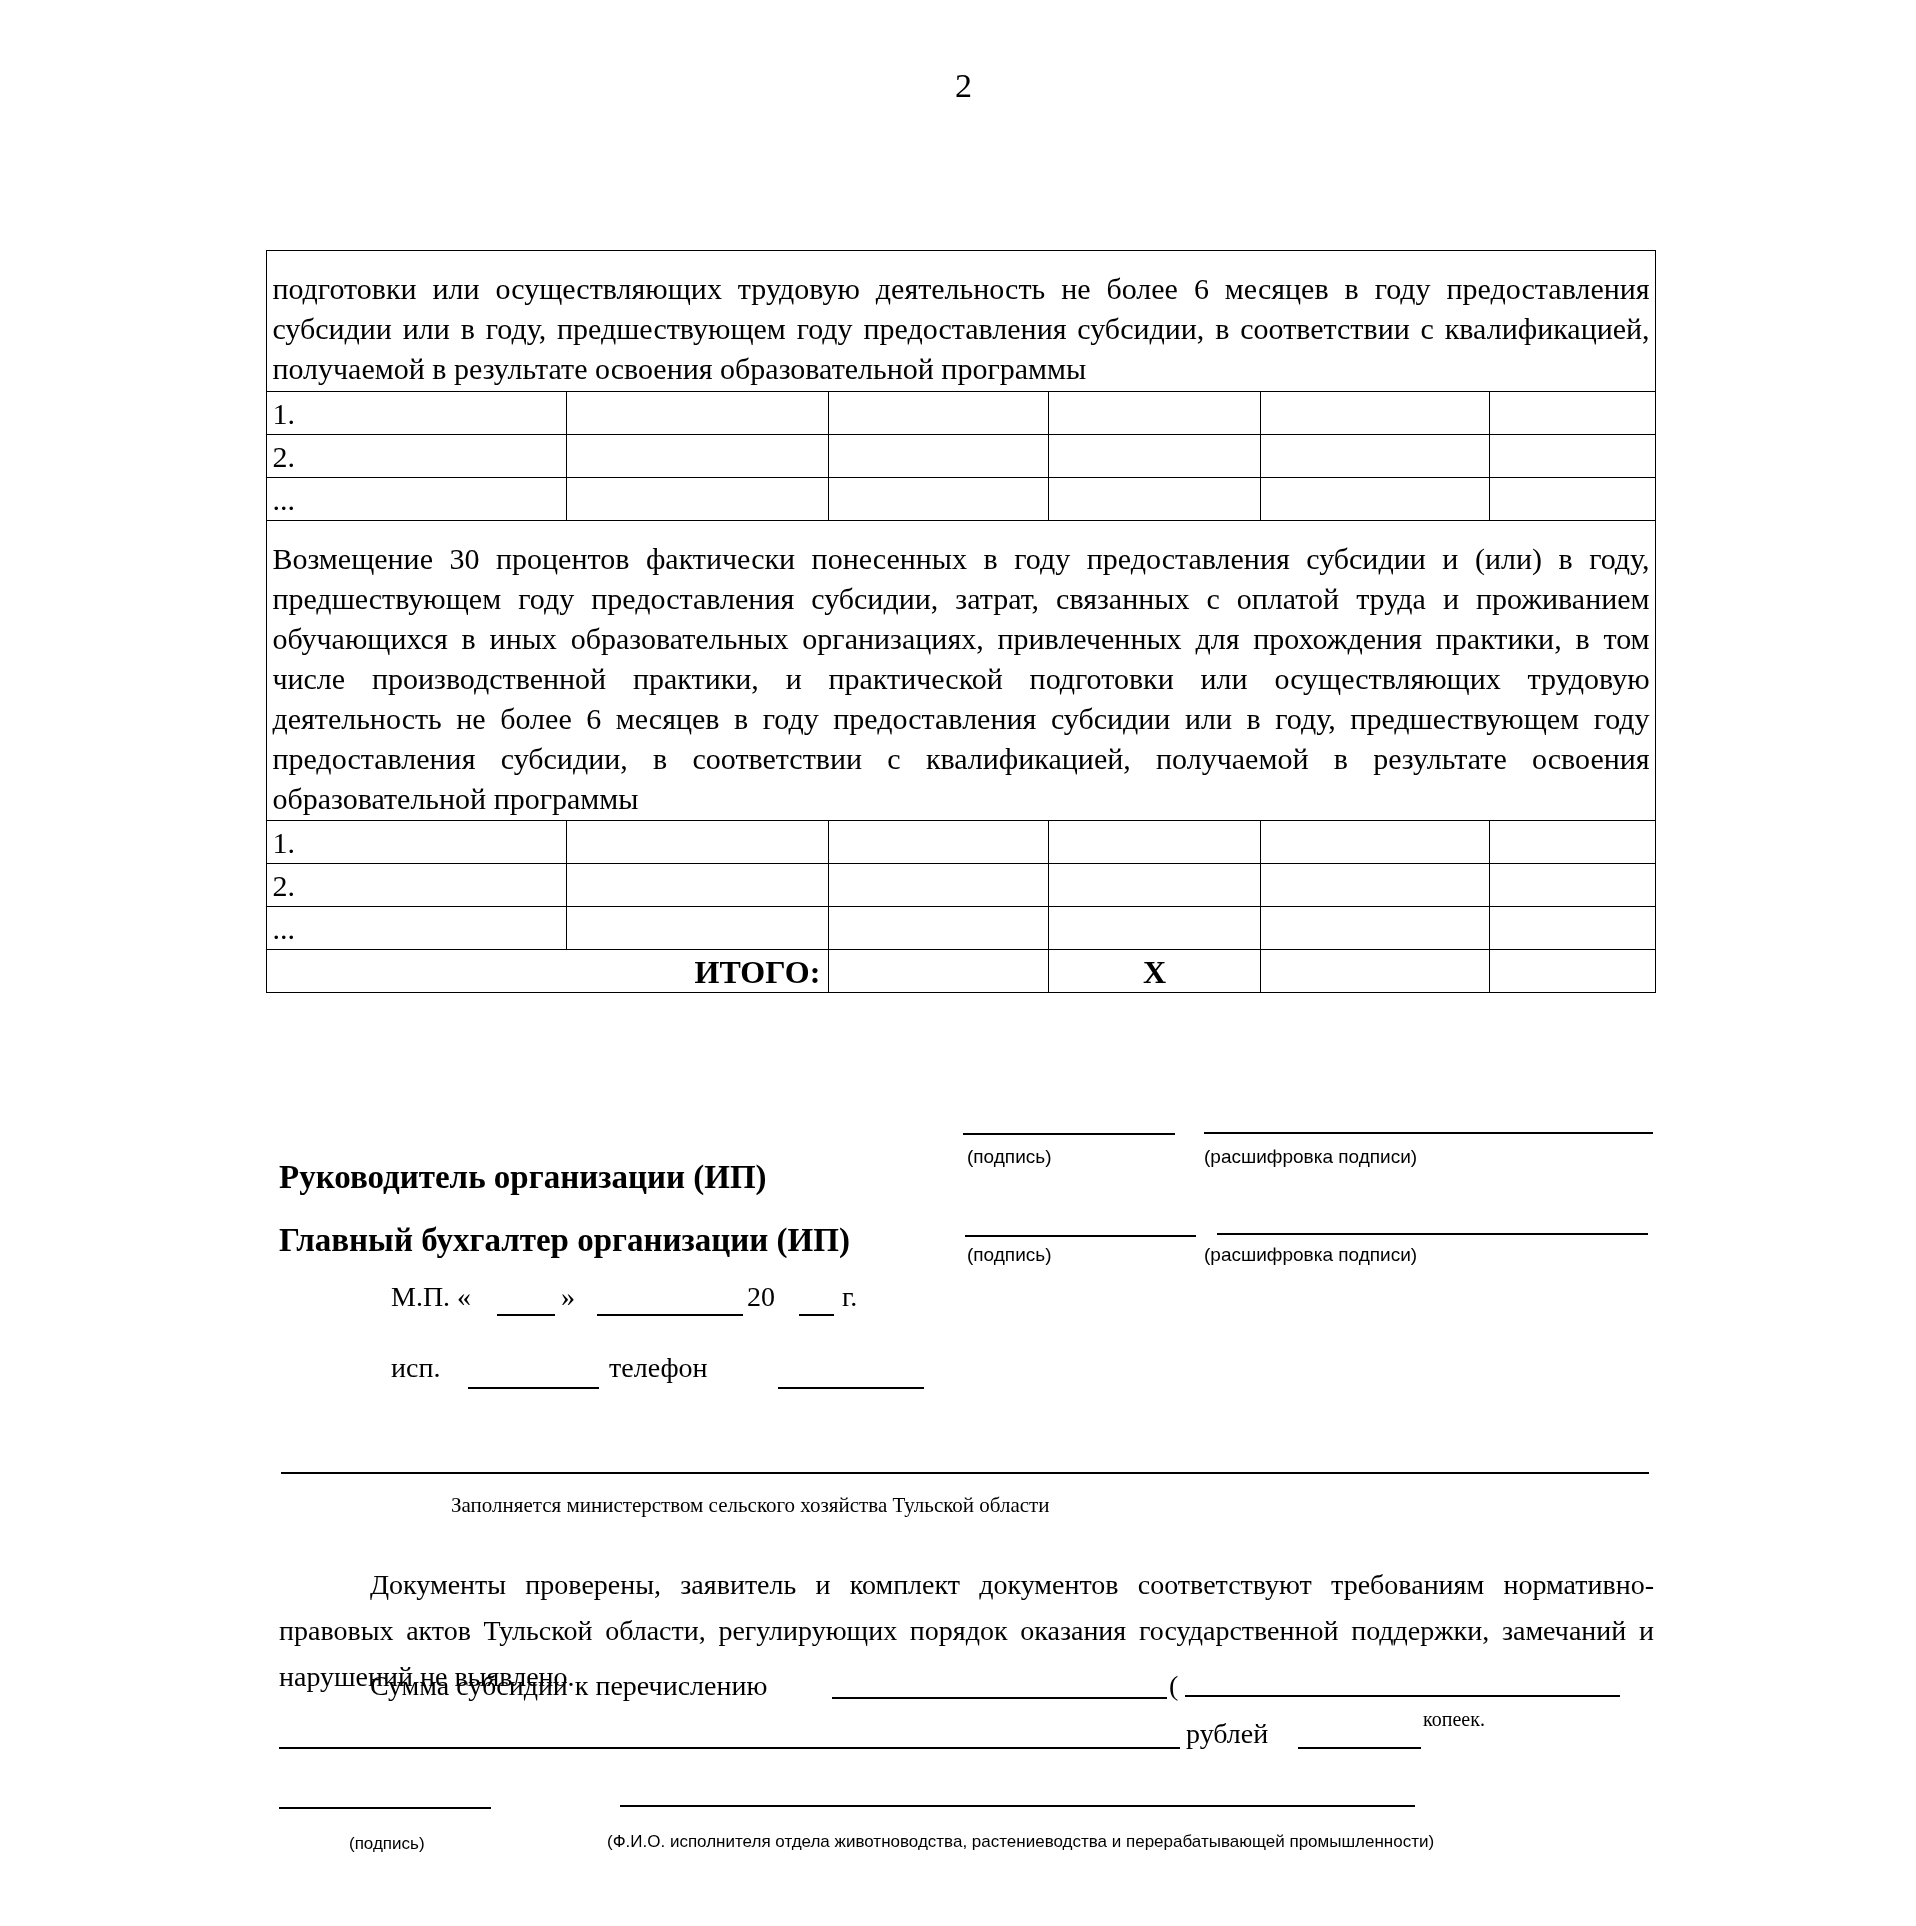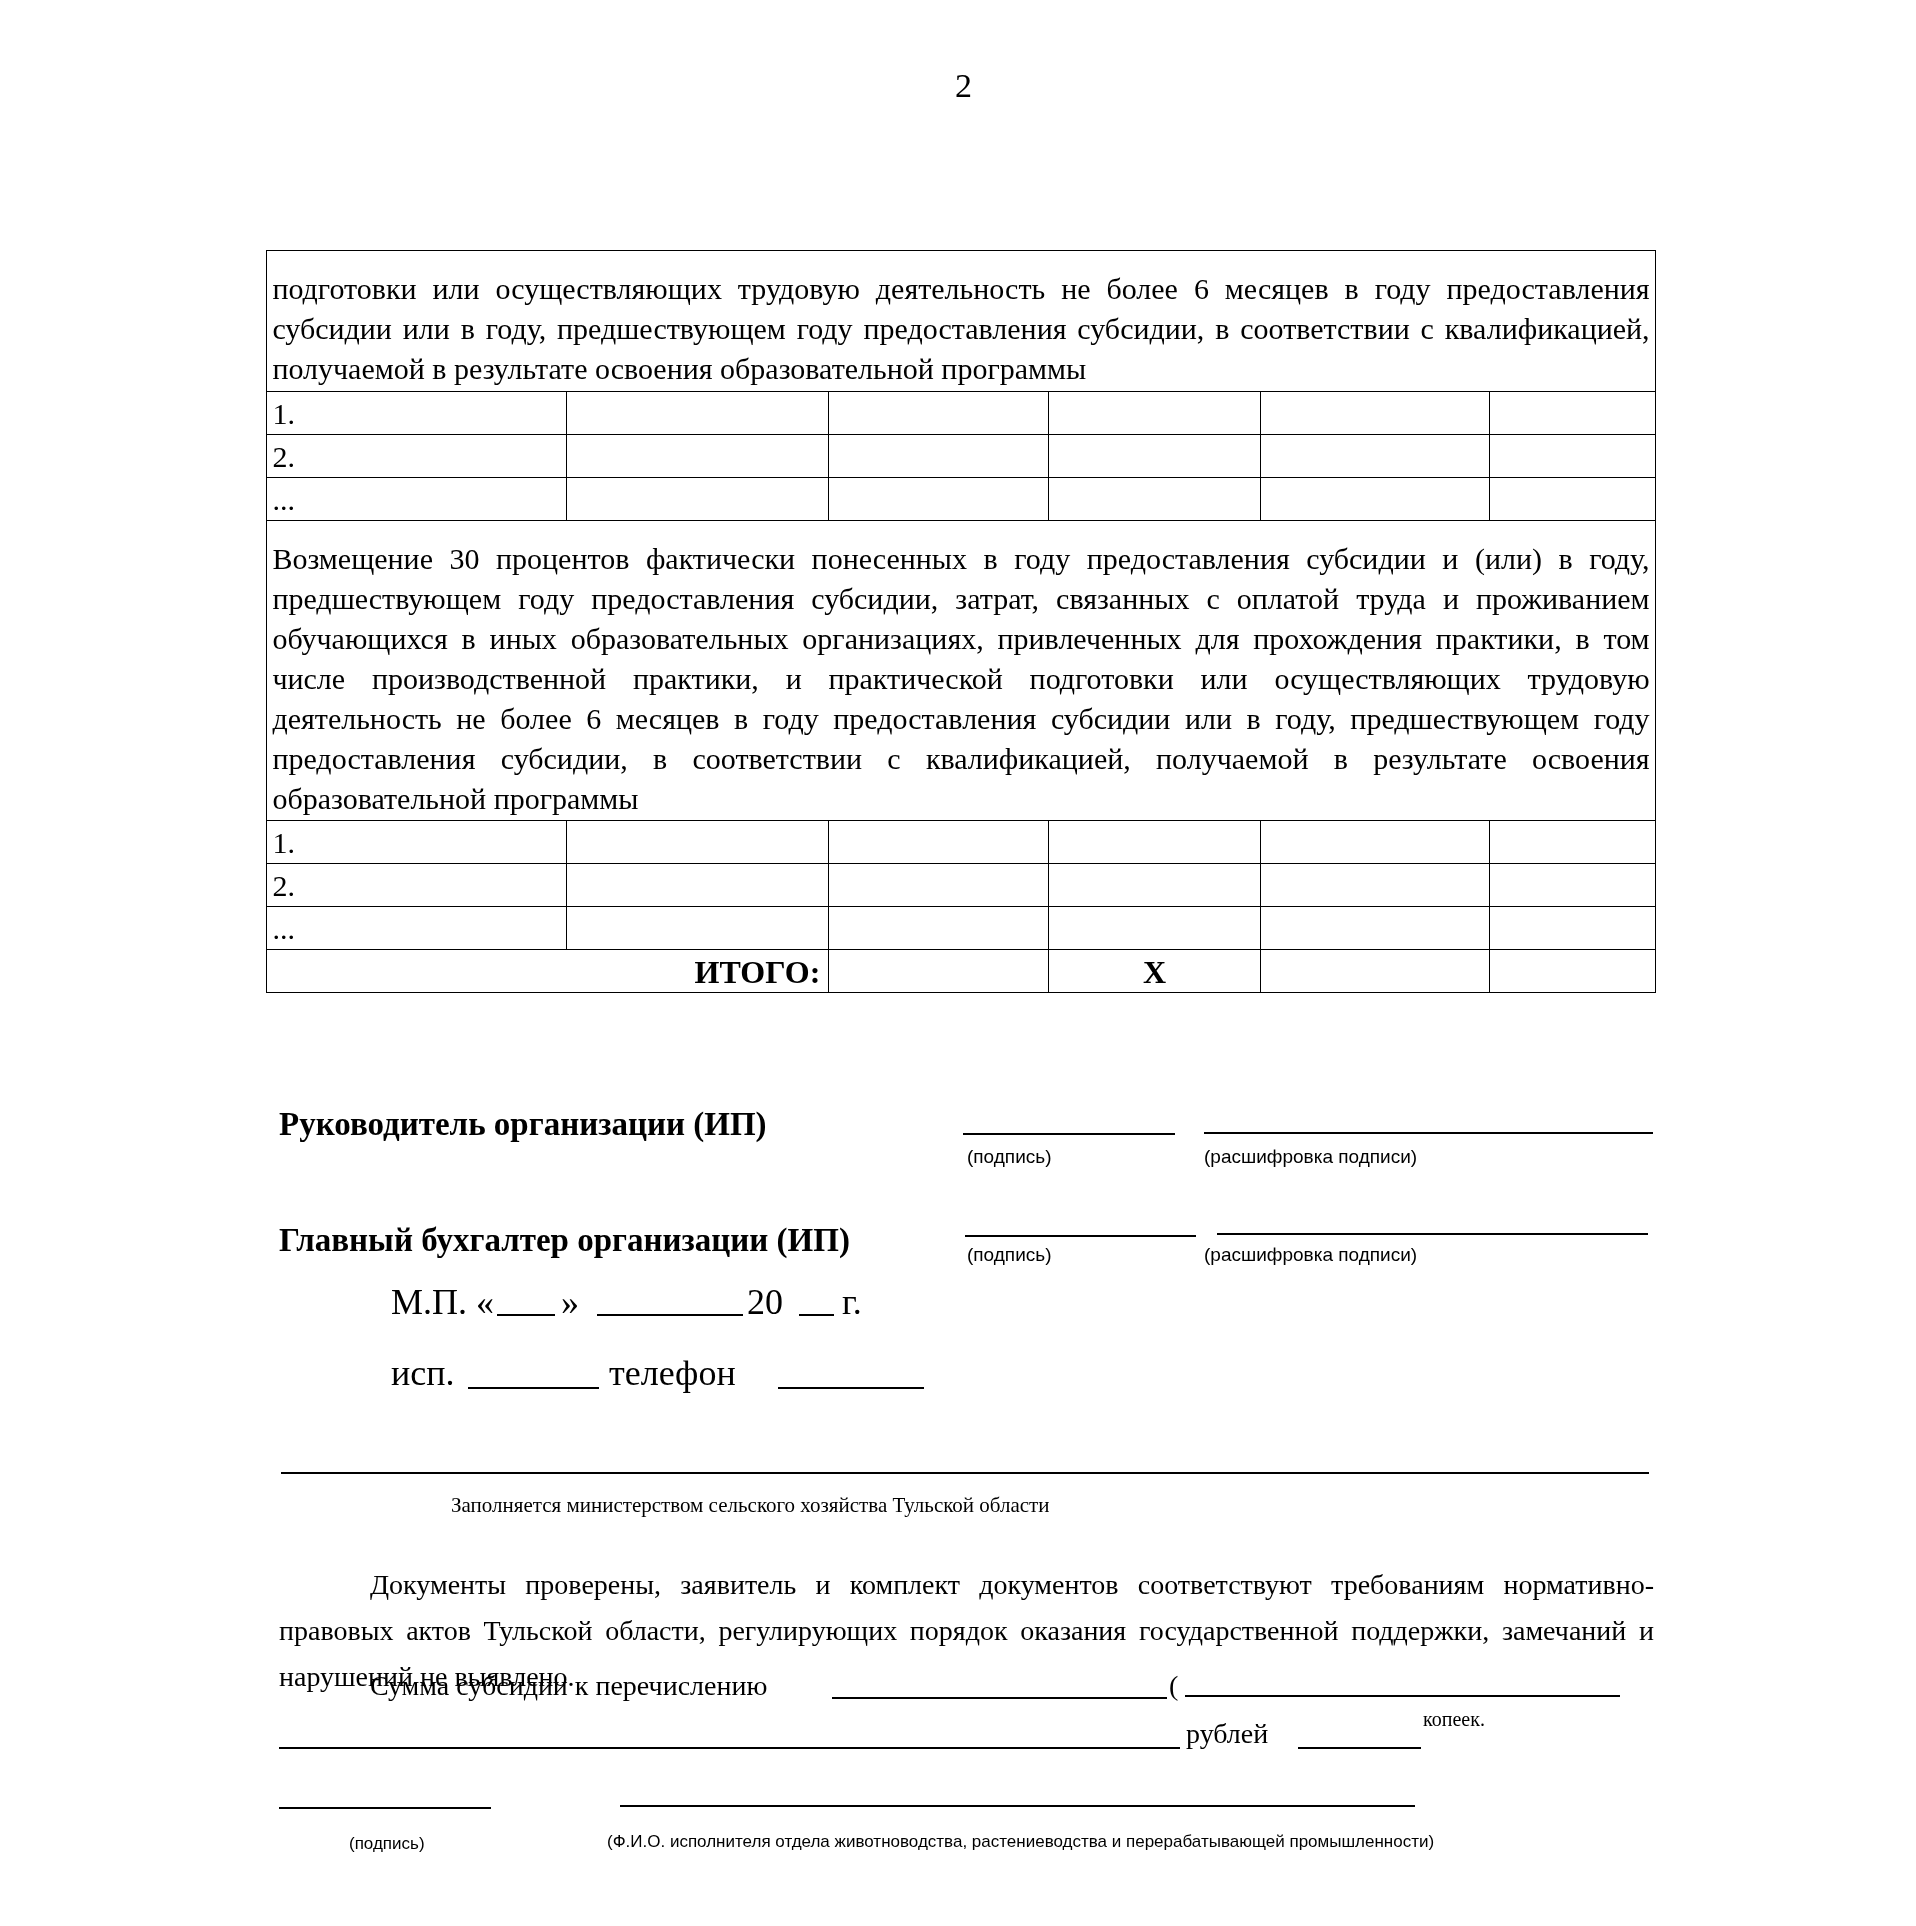--- a/index.html
+++ b/index.html
@@ -15,21 +15,21 @@
   .tbl td { border: 1.9px solid #000; padding: 0 5.4px; font-size: 30px; line-height: 40px; vertical-align: bottom; }
   .tbl td.section { text-align: justify; text-align-last: left; padding-top: 18px; padding-bottom: 1.5px; vertical-align: top; }
   .tbl tr.datarow td { height: 42px; }
   .tbl td.itogo { text-align: right; font-weight: bold; font-size: 32px; padding-right: 7.7px; }
   .tbl td.xmark { text-align: center; font-weight: bold; font-size: 32px; }
 
   
   .sig-title { font-weight: bold; font-size: 33px; white-space: nowrap; }
   .line { position: absolute; border-bottom: 2.3px solid #000; height: 0; }
   .cap { position: absolute; font-family: "Liberation Sans", "DejaVu Sans", sans-serif; font-size: 19px; white-space: nowrap; }
-  .txt { position: absolute; font-size: 36px; white-space: nowrap; }
+  .txt { position: absolute; font-size: 28px; white-space: nowrap; }
   .para { position: absolute; left: 279px; width: 1375px; font-size: 28px; line-height: 46px; text-align: justify; text-align-last: left; }
   .para .indent { display: inline-block; width: 91px; }
   .small-cap { position: absolute; font-family: "Liberation Sans", "DejaVu Sans", sans-serif; font-size: 17px; white-space: nowrap; }
 </style>
 </head>
 <body>
 
 <div class="abs page-number">2</div>
 
 <table class="tbl">
@@ -99,21 +99,21 @@
     <tr class="datarow">
       <td class="itogo" colspan="2">ИТОГО:</td>
       <td></td>
       <td class="xmark">Х</td>
       <td></td>
       <td></td>
     </tr>
   </tbody>
 </table>
 
-<div class="abs sig-title" style="left:279px; top:1106px;">Руководитель организации (ИП)</div>
+<div class="abs sig-title" style="left:279px; top:1159px;">Руководитель организации (ИП)</div>
 <div class="line" style="left:963px; top:1133px; width:212px;"></div>
 <div class="line" style="left:1204px; top:1132px; width:449px;"></div>
 <div class="cap" style="left:967px; top:1146px;">(подпись)</div>
 <div class="cap" style="left:1204px; top:1146px;">(расшифровка подписи)</div>
 
 <div class="abs sig-title" style="left:279px; top:1194px;margin-top:28px;">Главный бухгалтер организации (ИП)</div>
 <div class="line" style="left:965px; top:1235px; width:231px;"></div>
 <div class="line" style="left:1217px; top:1233px; width:431px;"></div>
 <div class="cap" style="left:967px; top:1244px;">(подпись)</div>
 <div class="cap" style="left:1204px; top:1244px;">(расшифровка подписи)</div>

